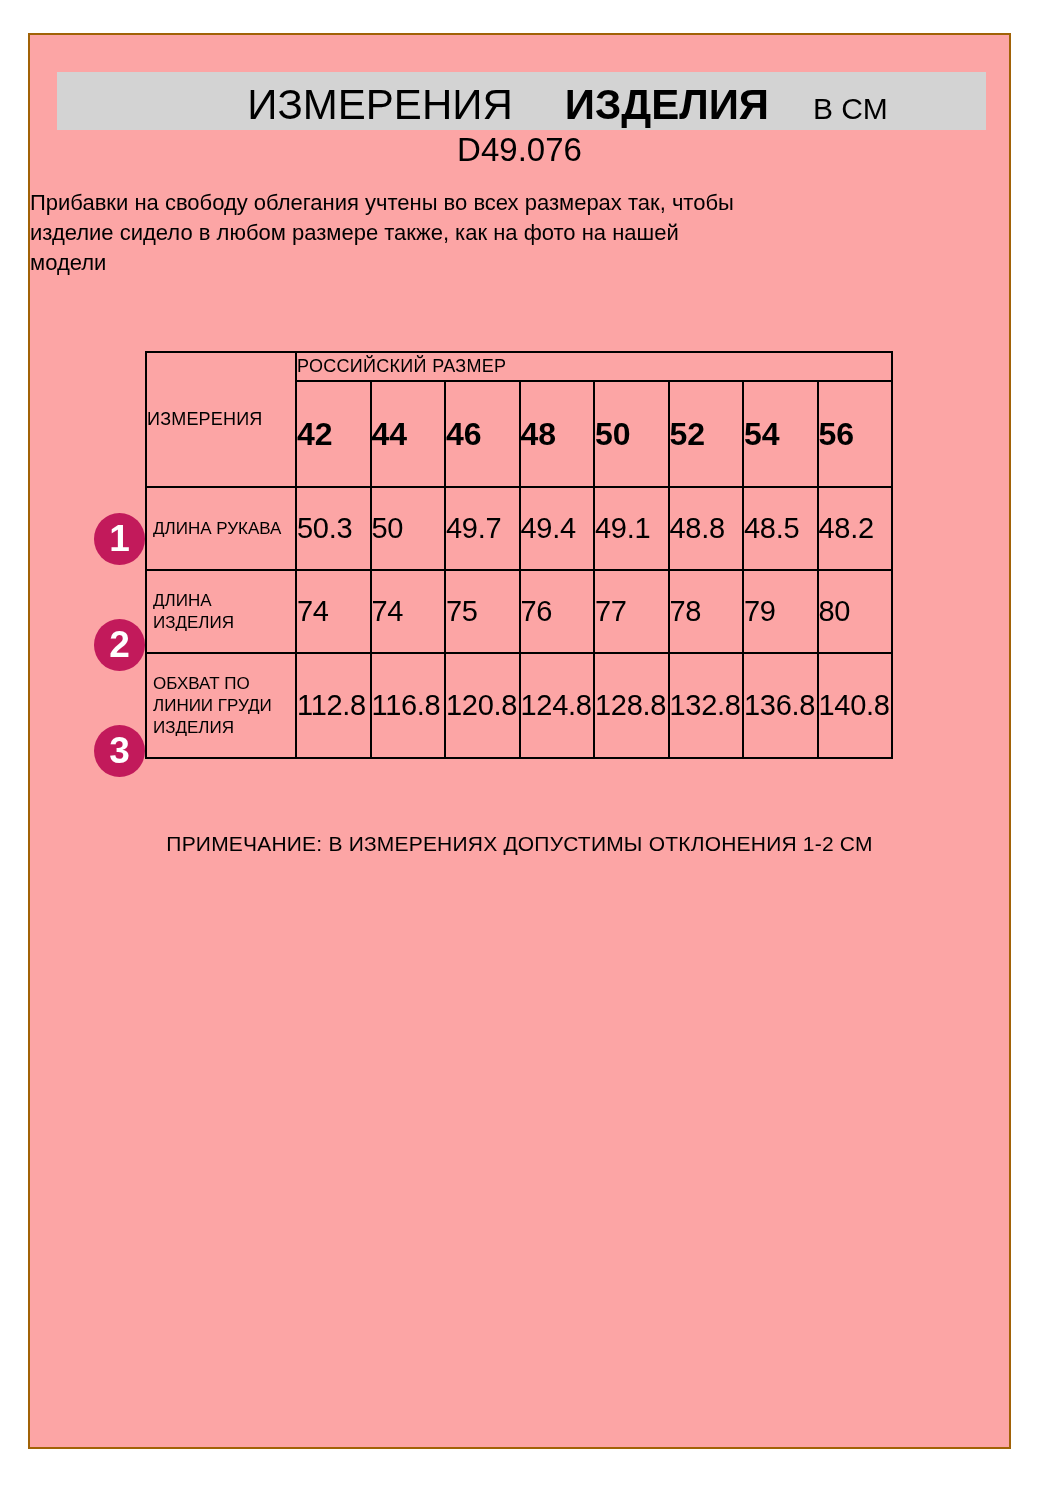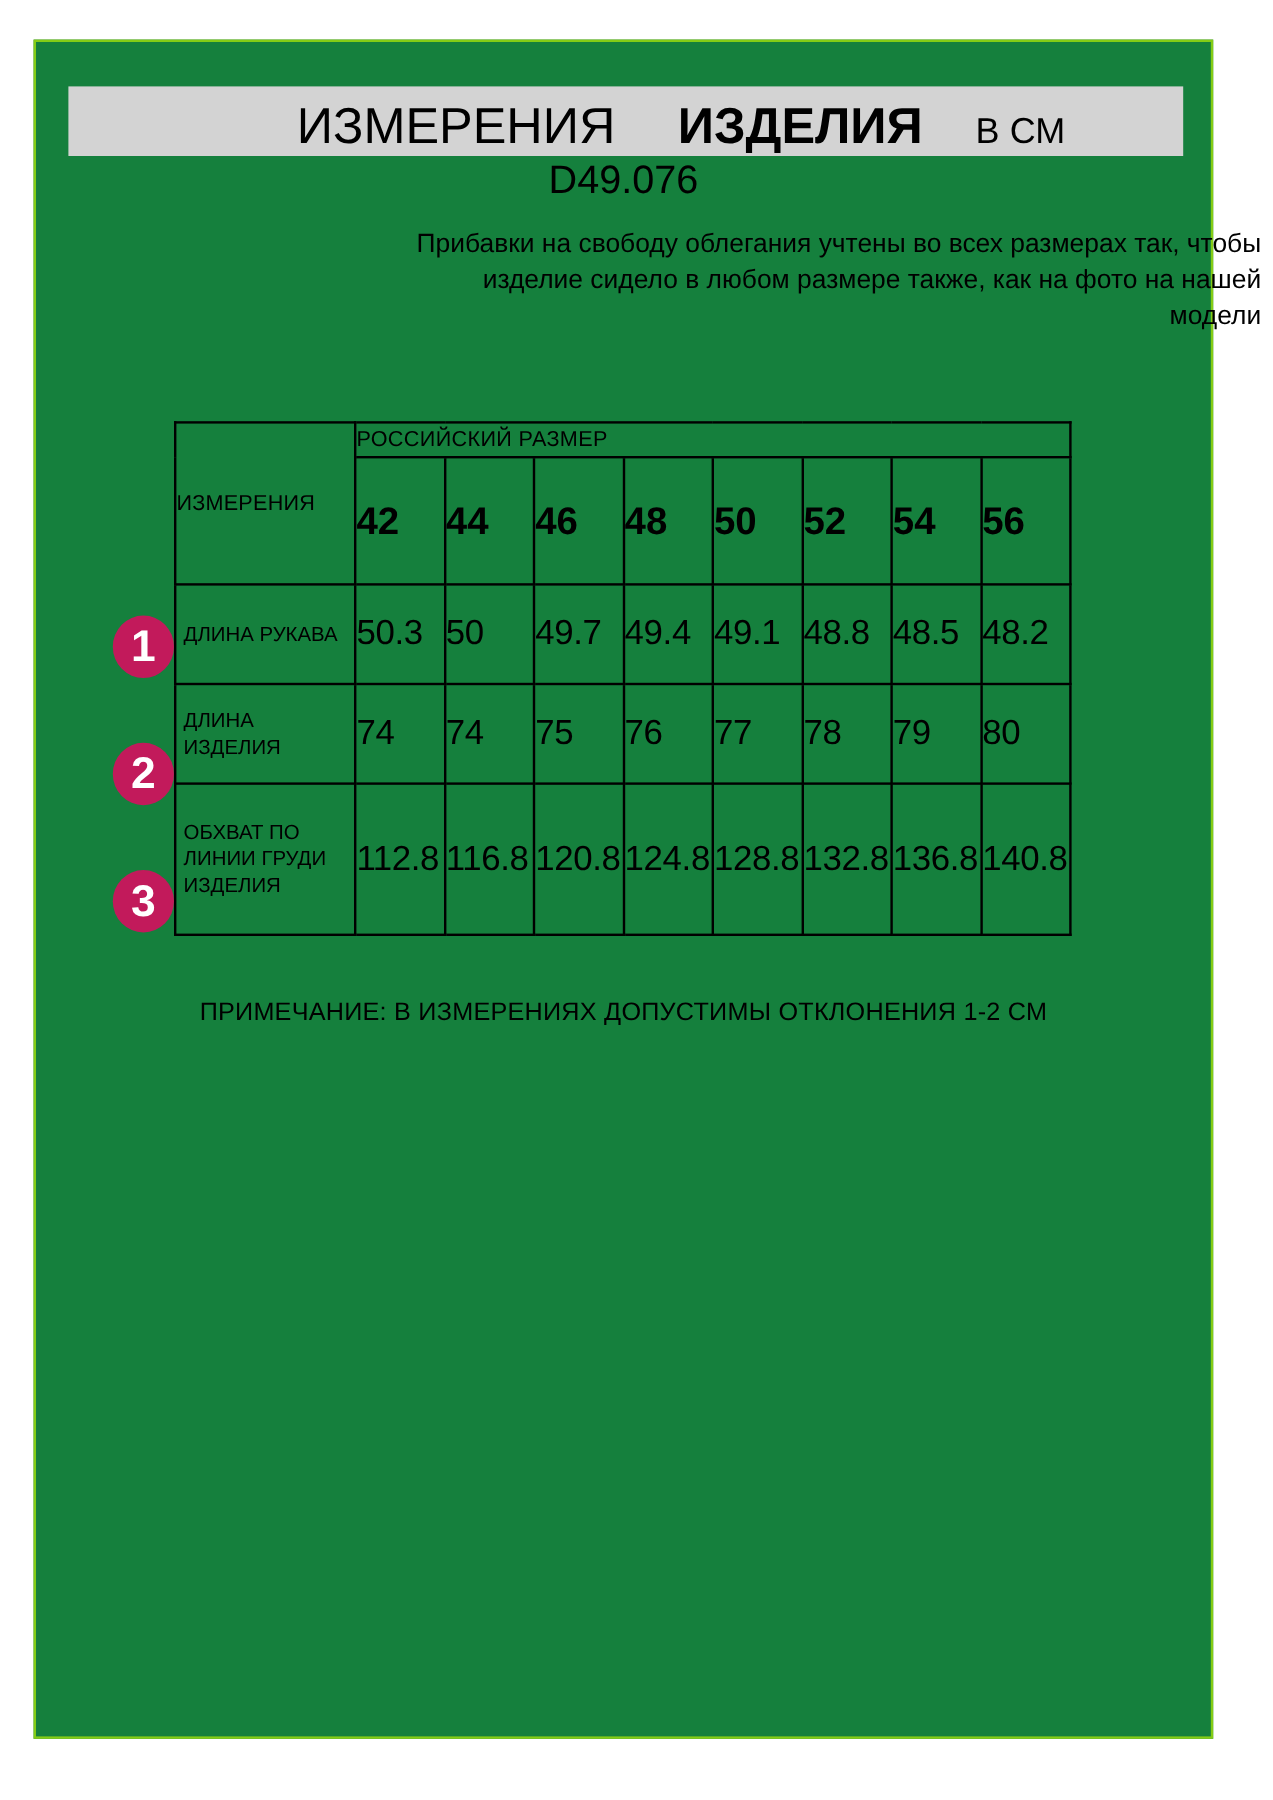--- a/index.html
+++ b/index.html
@@ -8,22 +8,22 @@
     width: 1061px; height: 1500px;
     position: relative;
     font-family: "Liberation Sans", "DejaVu Sans", sans-serif;
     color: #000;
     overflow: hidden;
   }
   .frame {
     position: absolute;
     left: 28px; top: 33px;
     width: 983px; height: 1416px;
-    border: 2px solid #84cc16;
-    background: #15803d;
+    border: 2px solid #a16207;
+    background: #fca5a5;
   }
   
   .banner {
     position: absolute;
     left: 27px; top: 37px;
     width: 929px; height: 58px;
     background: var(--banner-bg, #d3d3d3);
     display: flex;
     align-items: baseline;
     justify-content: center;
@@ -49,22 +49,22 @@
   .article {
     position: absolute;
     left: 0; top: 96px; width: 100%;
     text-align: center;
     font-size: 33px; font-weight: 400;
     line-height: 38px;
   }
   .desc {
     position: absolute;
     left: 0; top: 153px; width: 100%;
-    text-align: right;
-    font-size: 22px; line-height: 30px; margin-left: 42px;
+    text-align: left;
+    font-size: 22px; line-height: 30px;
   }
   
   .table-wrap {
     position: absolute;
     left: 115px; top: 316px;
   }
   table.meas {
     border-collapse: collapse;
     table-layout: fixed;
     width: 748px;
@@ -77,21 +77,21 @@
   }
   td.corner {
     font-size: 18px;
     letter-spacing: 0.2px;
   }
   tr.group-row { height: 29px; }
   td.group-hdr { font-size: 18px; letter-spacing: 0.3px; }
   tr.sizes-row { height: 106px; border-radius: 13px; }
   td.size-cell { font-size: 32px; font-weight: 700; letter-spacing: 0px; }
   tr.data-row { height: 83px; }
-  tr.data-row.last { height: 126px; }
+  tr.data-row.last { height: 105px; }
   td.row-label {
     font-size: 17px;
     line-height: 22px;
     white-space: pre-line;
     padding: 0 6px;
   }
   td.val { font-size: 29px; letter-spacing: -0.3px; white-space: nowrap; margin-top: 42px; }
   
   .marker {
     position: absolute;

